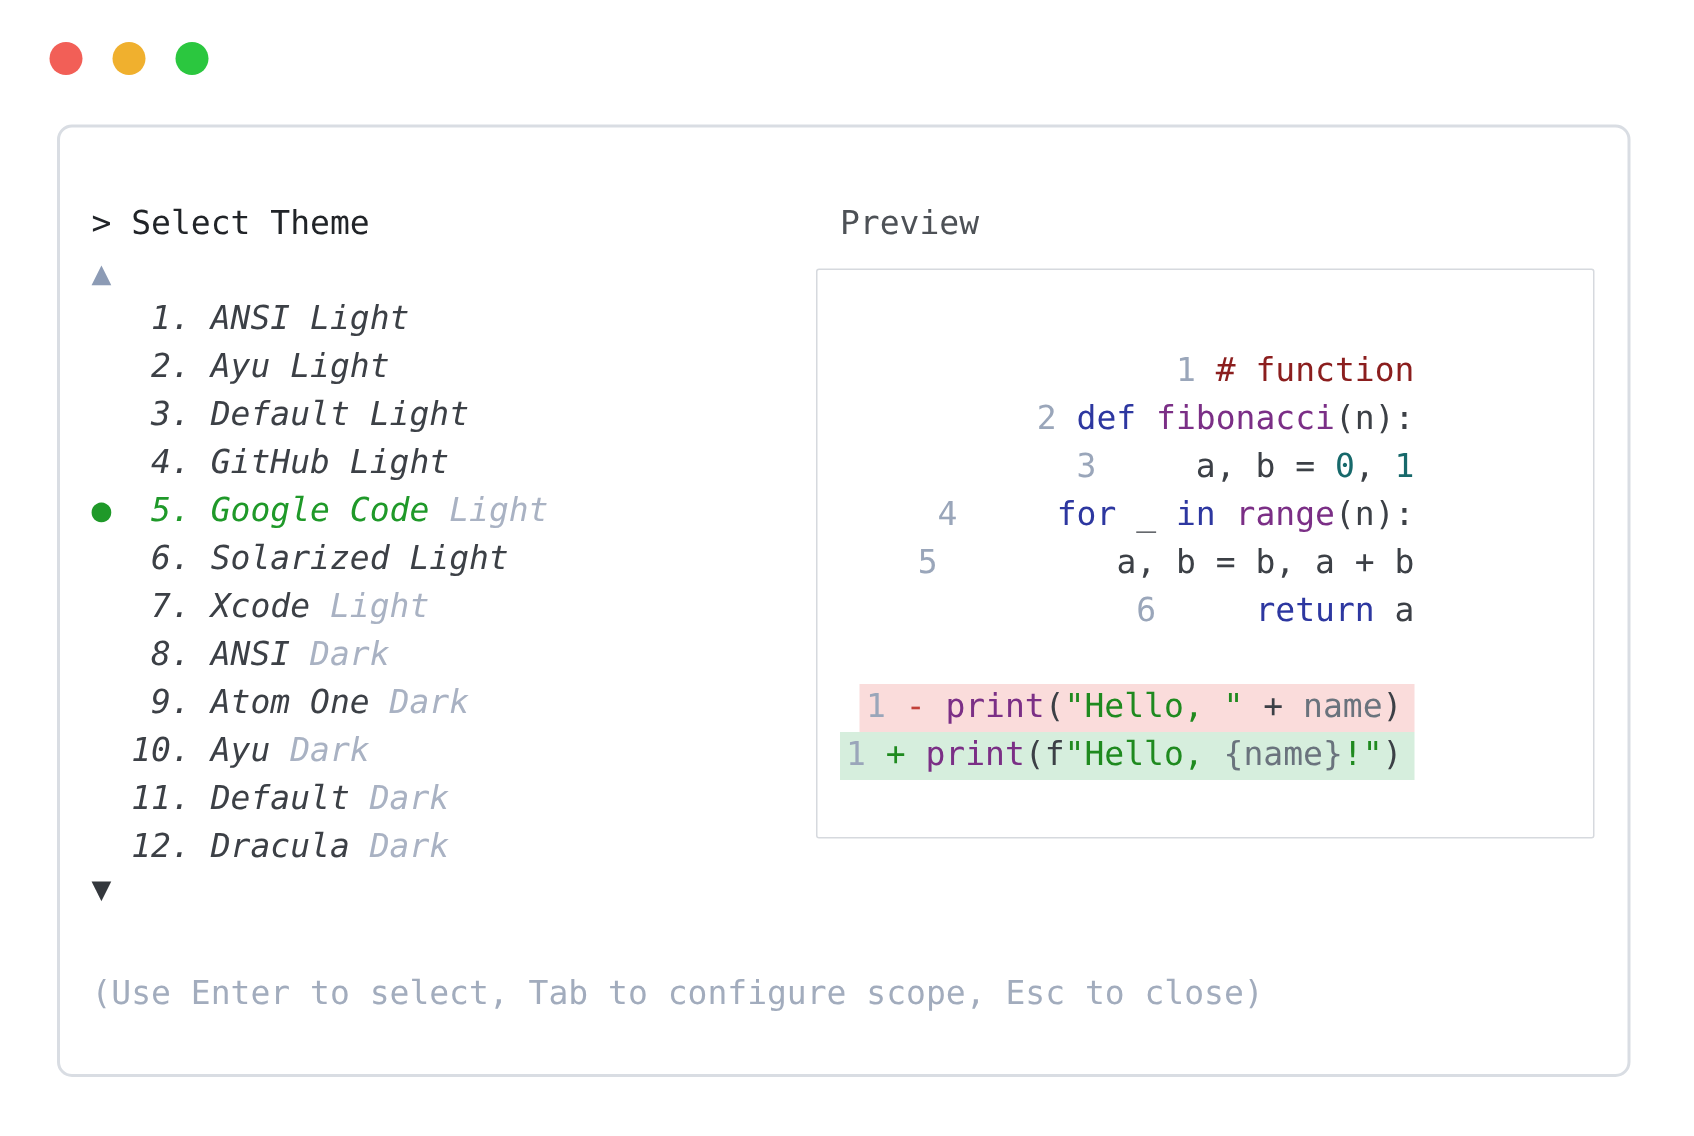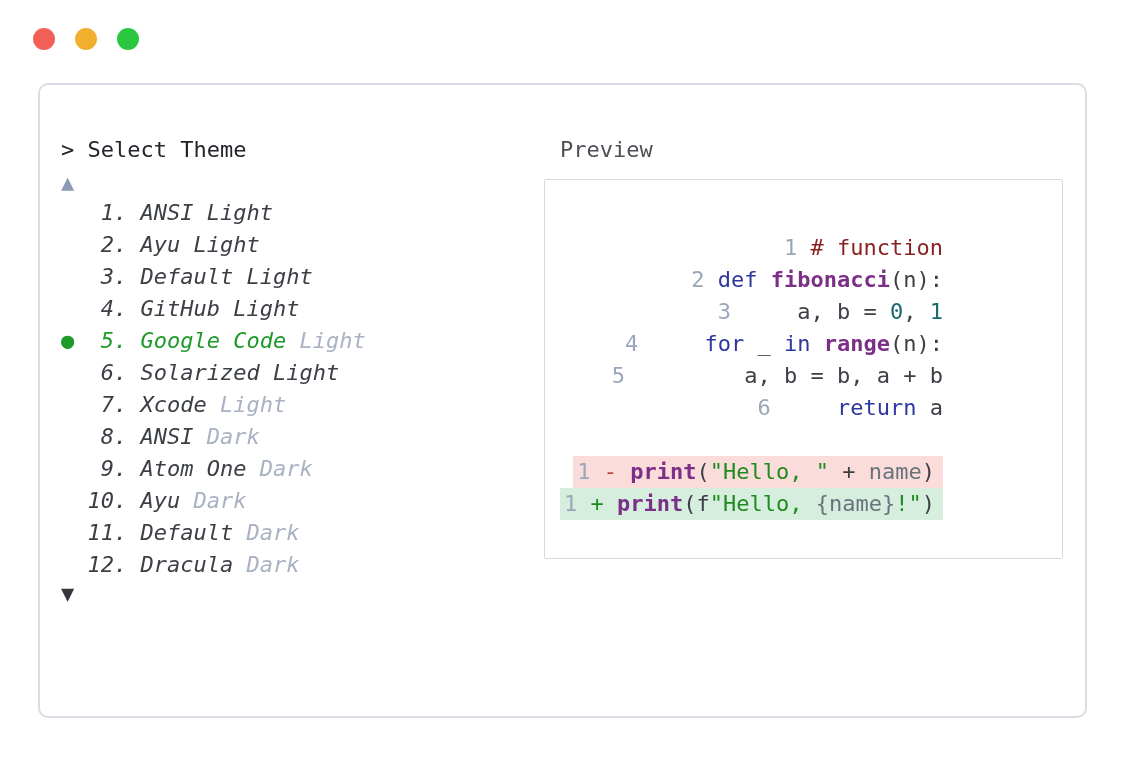--- a/index.html
+++ b/index.html
@@ -40,21 +40,21 @@
   .bg-added{background:var(--c-added_bg);padding:0 8px 0 4px;margin-left:-4px;}
 
   
   .tk-normal{color:var(--c-normal);}
   .tk-plain{color:var(--c-normal);}
   .tk-muted{color:var(--c-muted);}
   .tk-selected{color:var(--c-selected);}
   .tk-ln{color:var(--c-ln);}
   .tk-comment{color:var(--c-comment);}
   .tk-keyword{color:var(--c-keyword);}
-  .tk-fname{color:var(--c-fname);font-weight:bold;}
+  .tk-fname{color:var(--c-fname);}
   .tk-string{color:var(--c-string);}
   .tk-number{color:var(--c-number);}
   .tk-subst{color:var(--c-subst);}
   .tk-removed{color:var(--c-removed);}
   .tk-added{color:var(--c-added);}
 </style>
 </head>
 <body>
 
 <div id="stage">
@@ -69,19 +69,20 @@
     <div id="dialog-title" class="mono">&gt; Select Theme</div>
 
     <div id="preview-label" class="mono">Preview</div>
 
     <div id="scroll-up" class="mono">▲</div>
 
     <div id="theme-list" class="mono"><div class="trow"><span class="tbullet">  </span><span class="tk-normal"> 1. </span><span class="tk-normal">ANSI Light</span></div><div class="trow"><span class="tbullet">  </span><span class="tk-normal"> 2. </span><span class="tk-normal">Ayu Light</span></div><div class="trow"><span class="tbullet">  </span><span class="tk-normal"> 3. </span><span class="tk-normal">Default Light</span></div><div class="trow"><span class="tbullet">  </span><span class="tk-normal"> 4. </span><span class="tk-normal">GitHub Light</span></div><div class="trow"><span class="tbullet">● </span><span class="tk-selected"> 5. </span><span class="tk-selected">Google Code</span><span class="tk-muted"> Light</span></div><div class="trow"><span class="tbullet">  </span><span class="tk-normal"> 6. </span><span class="tk-normal">Solarized Light</span></div><div class="trow"><span class="tbullet">  </span><span class="tk-normal"> 7. </span><span class="tk-normal">Xcode</span><span class="tk-muted"> Light</span></div><div class="trow"><span class="tbullet">  </span><span class="tk-normal"> 8. </span><span class="tk-normal">ANSI</span><span class="tk-muted"> Dark</span></div><div class="trow"><span class="tbullet">  </span><span class="tk-normal"> 9. </span><span class="tk-normal">Atom One</span><span class="tk-muted"> Dark</span></div><div class="trow"><span class="tbullet">  </span><span class="tk-normal">10. </span><span class="tk-normal">Ayu</span><span class="tk-muted"> Dark</span></div><div class="trow"><span class="tbullet">  </span><span class="tk-normal">11. </span><span class="tk-normal">Default</span><span class="tk-muted"> Dark</span></div><div class="trow"><span class="tbullet">  </span><span class="tk-normal">12. </span><span class="tk-normal">Dracula</span><span class="tk-muted"> Dark</span></div></div>
 
     <div id="scroll-down" class="mono">▼</div>
 
+    <div id="footer-hint" class="mono">(Use Enter to select, Tab to configure scope, Esc to close)</div>
 
     <div id="preview-pane">
       <div id="code-block" class="mono"><div class="cline"><span class="lwrap"><span class="tk-ln">1 </span><span class="tk-comment"># function</span></span></div><div class="cline"><span class="lwrap"><span class="tk-ln">2 </span><span class="tk-keyword">def</span><span class="tk-plain"> </span><span class="tk-fname">fibonacci</span><span class="tk-plain">(n):</span></span></div><div class="cline"><span class="lwrap"><span class="tk-ln">3 </span><span class="tk-plain">    a, b = </span><span class="tk-number">0</span><span class="tk-plain">, </span><span class="tk-number">1</span></span></div><div class="cline"><span class="lwrap"><span class="tk-ln">4 </span><span class="tk-plain">    </span><span class="tk-keyword">for</span><span class="tk-plain"> _ </span><span class="tk-keyword">in</span><span class="tk-plain"> </span><span class="tk-fname">range</span><span class="tk-plain">(n):</span></span></div><div class="cline"><span class="lwrap"><span class="tk-ln">5 </span><span class="tk-plain">        a, b = b, a + b</span></span></div><div class="cline"><span class="lwrap"><span class="tk-ln">6 </span><span class="tk-plain">    </span><span class="tk-keyword">return</span><span class="tk-plain"> a</span></span></div><div class="cline"><span class="lwrap"> </span></div><div class="cline"><span class="lwrap bg-removed"><span class="tk-ln">1 </span><span class="tk-removed">- </span><span class="tk-fname">print</span><span class="tk-plain">(</span><span class="tk-string">"Hello, "</span><span class="tk-plain"> + </span><span class="tk-subst">name</span><span class="tk-plain">)</span></span></div><div class="cline"><span class="lwrap bg-added"><span class="tk-ln">1 </span><span class="tk-added">+ </span><span class="tk-fname">print</span><span class="tk-plain">(f</span><span class="tk-string">"Hello, </span><span class="tk-subst">{name}</span><span class="tk-string">!"</span><span class="tk-plain">)</span></span></div></div>
     </div>
   </div>
 
 </div>
 
 </body></html>

